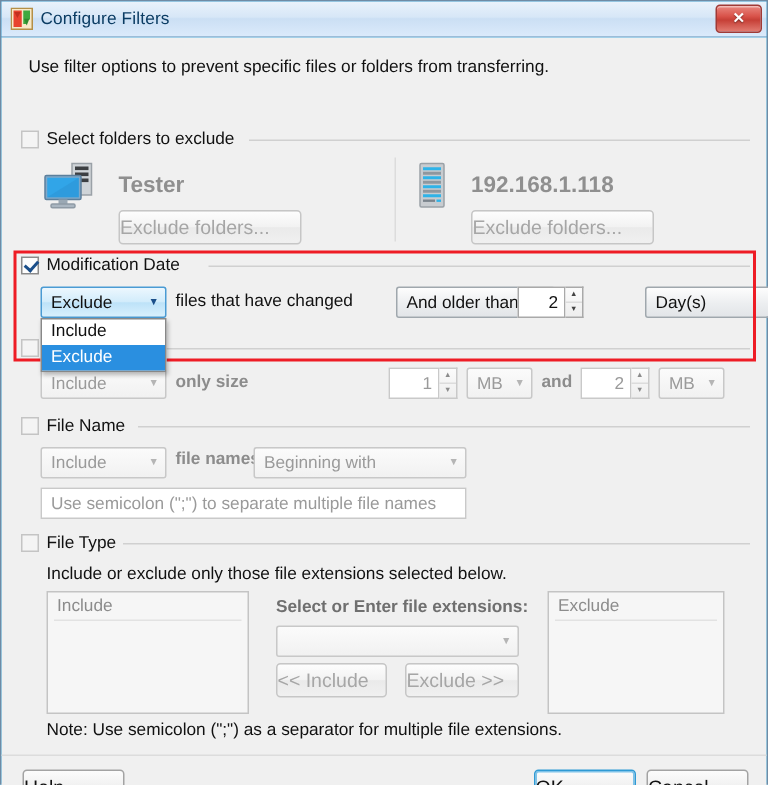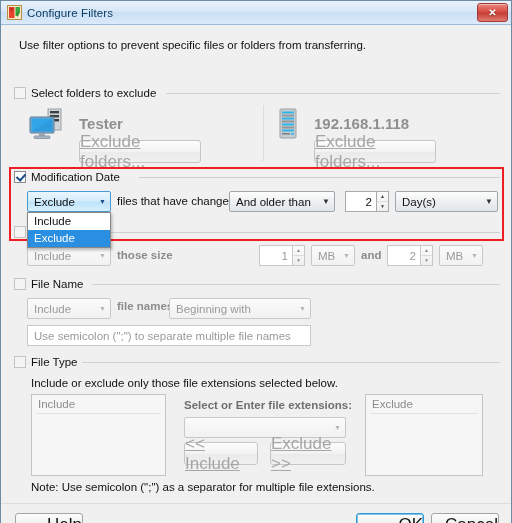--- a/index.html
+++ b/index.html
@@ -66,21 +66,21 @@
   .combo{
     box-sizing:border-box;height:21px;
     border:1px solid #c8c8c8;border-radius:2px;
     background:linear-gradient(to bottom,#fbfbfb,#f1f1f1);
     color:#9a9a9a;font-size:11.5px;
     display:flex;align-items:center;padding:0 4px 0 6px;
     position:absolute;
   }
   .combo .arrow{margin-left:auto;font-size:7px;color:#b5b5b5;}
   .combo.en{border-color:#9fa7ad;color:#111;
-    background:linear-gradient(to bottom,#fdfdfd,#eceef0 55%,#e2e5e8);}
+    background:linear-gradient(to bottom,#fdfdfd,#eceef0 55%,#e2e5e8);margin-left:35px;}
   .combo.en .arrow{color:#333;font-size:8px;}
 
   
   .combo.open{
     border:1px solid #4a9bd4;color:#111;
     background:linear-gradient(to bottom,#ecf7fe 0%,#d2ecfb 48%,#bde2f8 52%,#d8f0fd 100%);
   }
   .combo.open .arrow{color:#1b4f8a;}
 
   
@@ -120,22 +120,22 @@
 
   .plain{position:absolute;font-size:11.5px;}
   .plain.dim{color:#8c8c8c;font-weight:bold;}
   .plain.on{color:#111;}
 
   
   .btn{
     position:absolute;box-sizing:border-box;height:23px;
     border:1px solid #c6c6c6;border-radius:3px;
     background:linear-gradient(to bottom,#fdfdfd,#f2f2f2 50%,#eaeaea 51%,#f0f0f0);
-    color:#a6a6a6;font-size:17px;
-    display:flex;align-items:center;justify-content:flex-end;text-decoration:underline;
+    color:#a6a6a6;font-size:13px;
+    display:flex;align-items:center;justify-content:flex-start;
   }
   .btn.en{
     border-color:#a3a3a3;color:#111;
     background:linear-gradient(to bottom,#fcfcfc,#f0f0f0 50%,#e4e4e4 51%,#ededed);
     cursor:pointer;
   }
   .btn.def{
     border-color:#2f9ad4;
     box-shadow:0 0 0 1px #7fc3e9 inset;
   }
@@ -269,21 +269,21 @@
 
     <div class="group-head" style="left:13px;top:201px;width:486px;">
       <span class="chk off"></span>
       <span class="gline" style="left:80px;right:0;"></span>
     </div>
 
     <div class="combo" style="left:26px;top:220px;width:84px;">
       <span>Include</span>
       <span class="arrow">▼</span>
     </div>
-    <div class="plain dim" style="left:116px;top:224px;">those size</div>
+    <div class="plain dim" style="left:116px;top:224px;">only size</div>
     <div class="tbox" style="left:258px;top:220px;width:34px;">
       <span>1</span>
     </div>
     <div class="spin" style="left:292px;top:220px;">
       <div>▲</div>
       <div>▼</div>
     </div>
     <div class="combo" style="left:310px;top:220px;width:44px;">
       <span>MB</span>
       <span class="arrow">▼</span>

